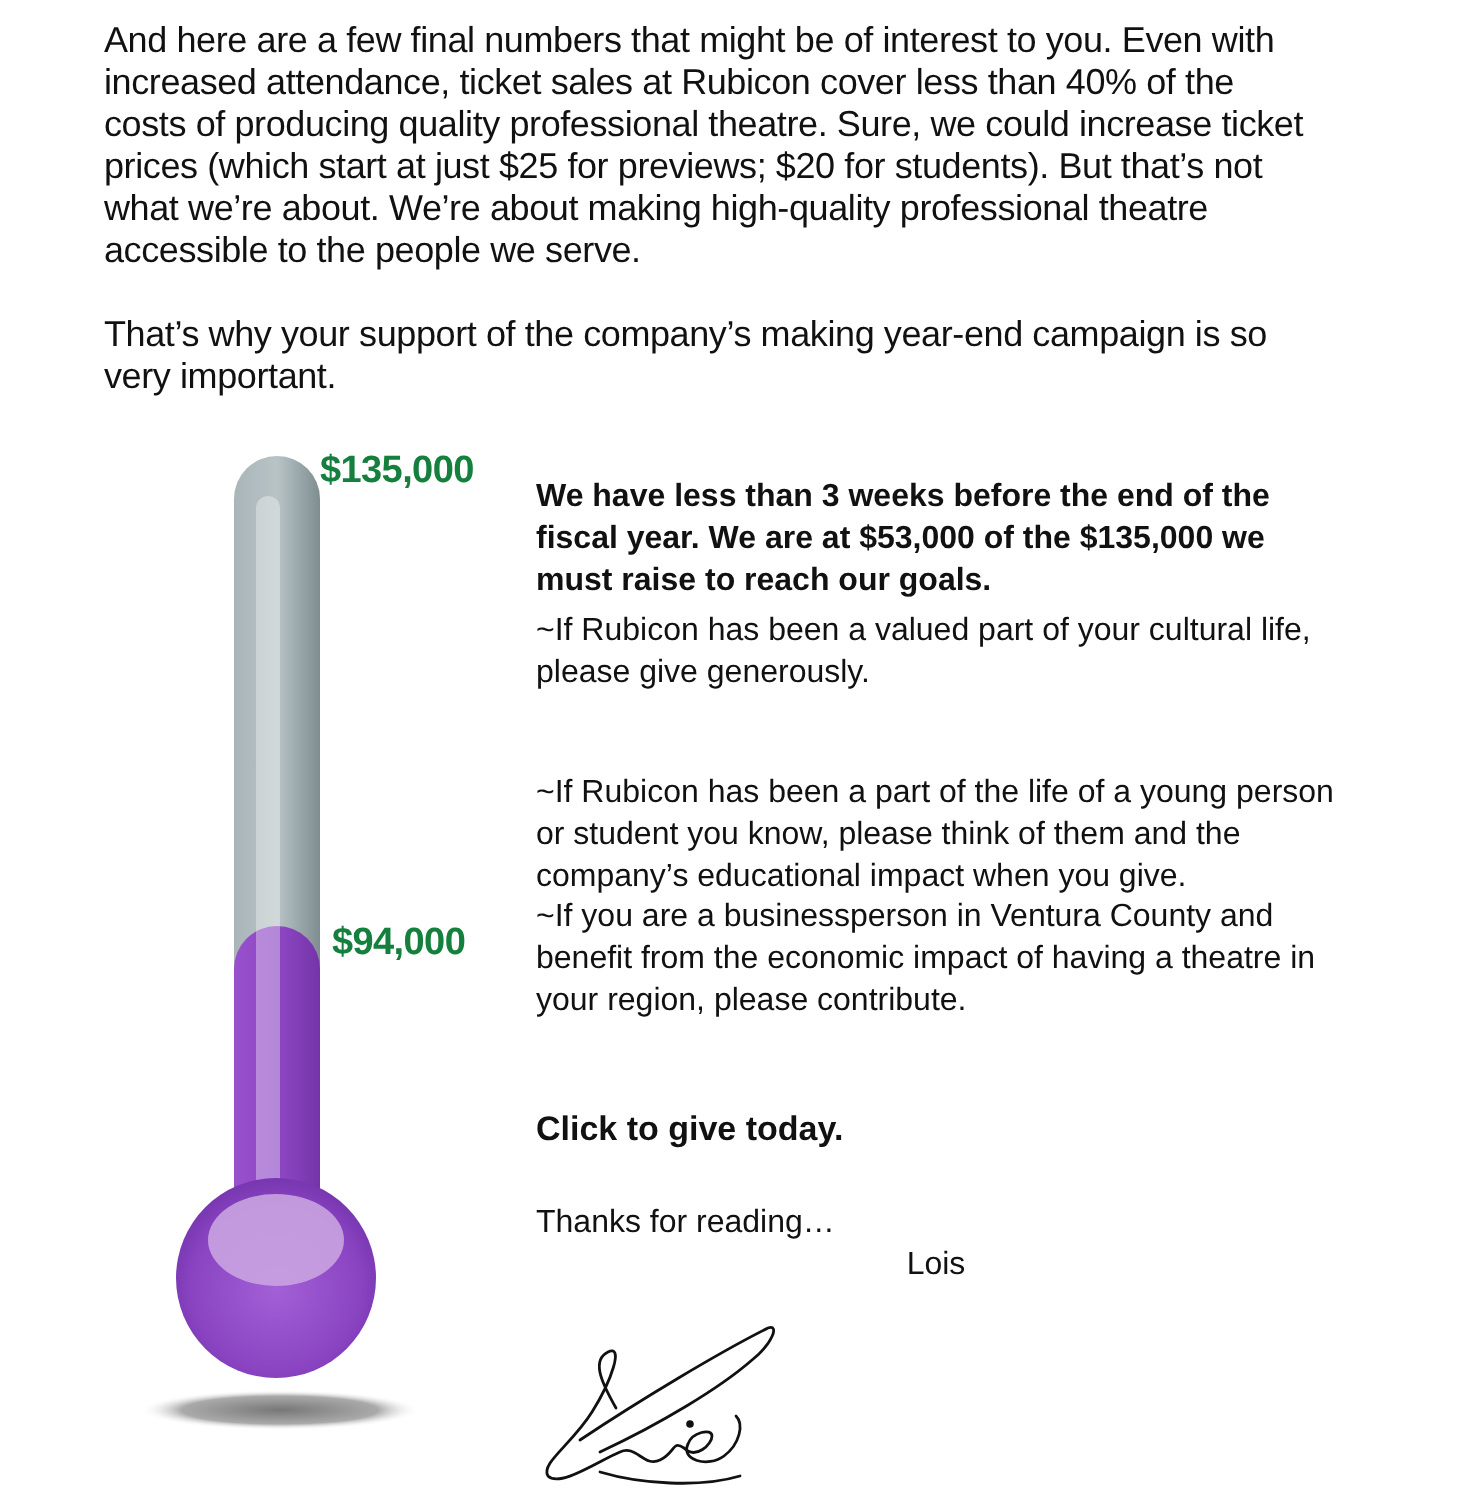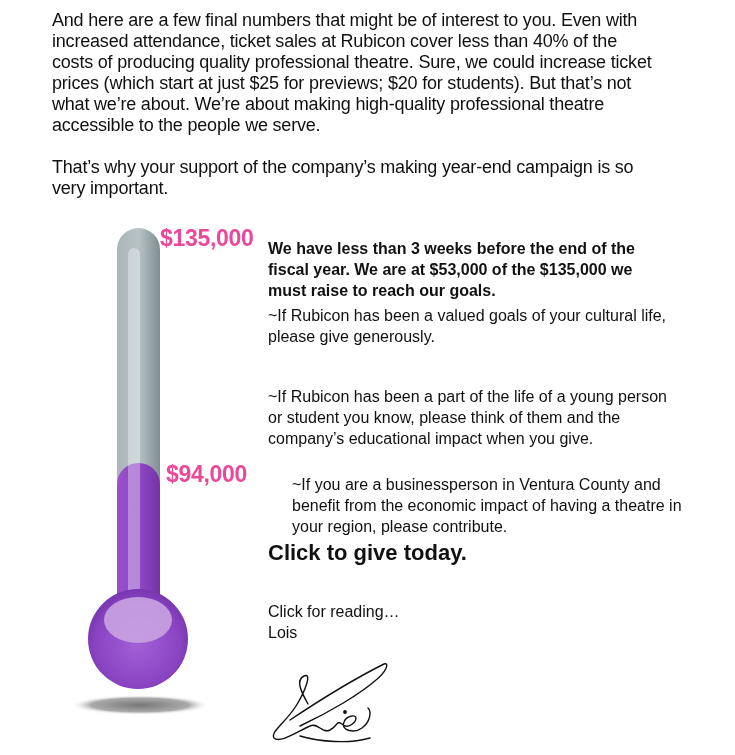--- a/index.html
+++ b/index.html
@@ -6,25 +6,25 @@
     body { width: 735px; height: 755px; position: relative; overflow: hidden;
            font-family: "Liberation Sans", "DejaVu Sans", sans-serif; color: #111; }
     .p { position: absolute; left: 52px; width: 600px; font-size: 18px; line-height: 21px; letter-spacing: -0.2px; }
     #intro { top: 10px; }
     #support { top: 157px; }
     .col { position: absolute; left: 268px; width: 400px; font-size: 16px; line-height: 21px; }
     .bold { font-weight: bold; }
     #urgent { top: 238px; }
     #b1 { top: 305px; }
     #b2 { top: 369px; margin-top: 17px; }
-    #b3 { top: 474px; margin-left: 24px; }
-    #cta { top: 542px; font-size: 22px; font-weight: bold; cursor: pointer; }
+    #b3 { top: 448px; }
+    #cta { top: 554px; font-size: 17px; font-weight: bold; cursor: pointer; }
     #thanks { top: 601px; }
-    #signer { top: 622px; }
-    .lbl { position: absolute; font-weight: bold; color: #ec4899; font-size: 23px; letter-spacing: -0.3px; }
+    #signer { top: 622px; text-align: center; }
+    .lbl { position: absolute; font-weight: bold; color: #15803d; font-size: 19px; letter-spacing: -0.3px; }
     #goal-label { left: 160px; top: 225px; }
     #current-label { left: 166px; top: 460px; }
     svg { position: absolute; left: 0; top: 0; }
   </style>
 </head>
 <body>
 
 <div class="p" id="intro">And here are a few final numbers that might be of interest to you. Even with increased attendance, ticket sales at Rubicon cover less than 40% of the costs of producing quality professional theatre. Sure, we could increase ticket prices (which start at just $25 for previews; $20 for students). But that’s not what we’re about. We’re about making high-quality professional theatre accessible to the people we serve.</div>
 <div class="p" id="support">That’s why your support of the company’s making year-end campaign is so very important.</div>
 
@@ -62,18 +62,18 @@
     <path d="M290 720 C320 700 360 676 384 664 C390 662 386 672 376 680 C360 694 330 712 300 726"></path>
     <path d="M300 736 C320 742 350 744 370 738"></path>
     <circle cx="345" cy="712" r="1.2" fill="#111"></circle>
   </g>
 </svg>
 
 <div class="lbl" id="goal-label">$135,000</div>
 <div class="lbl" id="current-label" style="top: 460.963px;">$94,000</div>
 
 <div class="col bold" id="urgent">We have less than 3 weeks before the end of the fiscal year. We are at $53,000 of the $135,000 we must raise to reach our goals.</div>
-<div class="col" id="b1">~If Rubicon has been a valued goals of your cultural life, please give generously.</div>
+<div class="col" id="b1">~If Rubicon has been a valued part of your cultural life, please give generously.</div>
 <div class="col" id="b2">~If Rubicon has been a part of the life of a young person or student you know, please think of them and the company’s educational impact when you give.</div>
 <div class="col" id="b3">~If you are a businessperson in Ventura County and benefit from the economic impact of having a theatre in your region, please contribute.</div>
 <div class="col" id="cta">Click to give today.</div>
-<div class="col" id="thanks">Click for reading…</div>
+<div class="col" id="thanks">Thanks for reading…</div>
 <div class="col" id="signer">Lois</div>
 
 </body></html>

